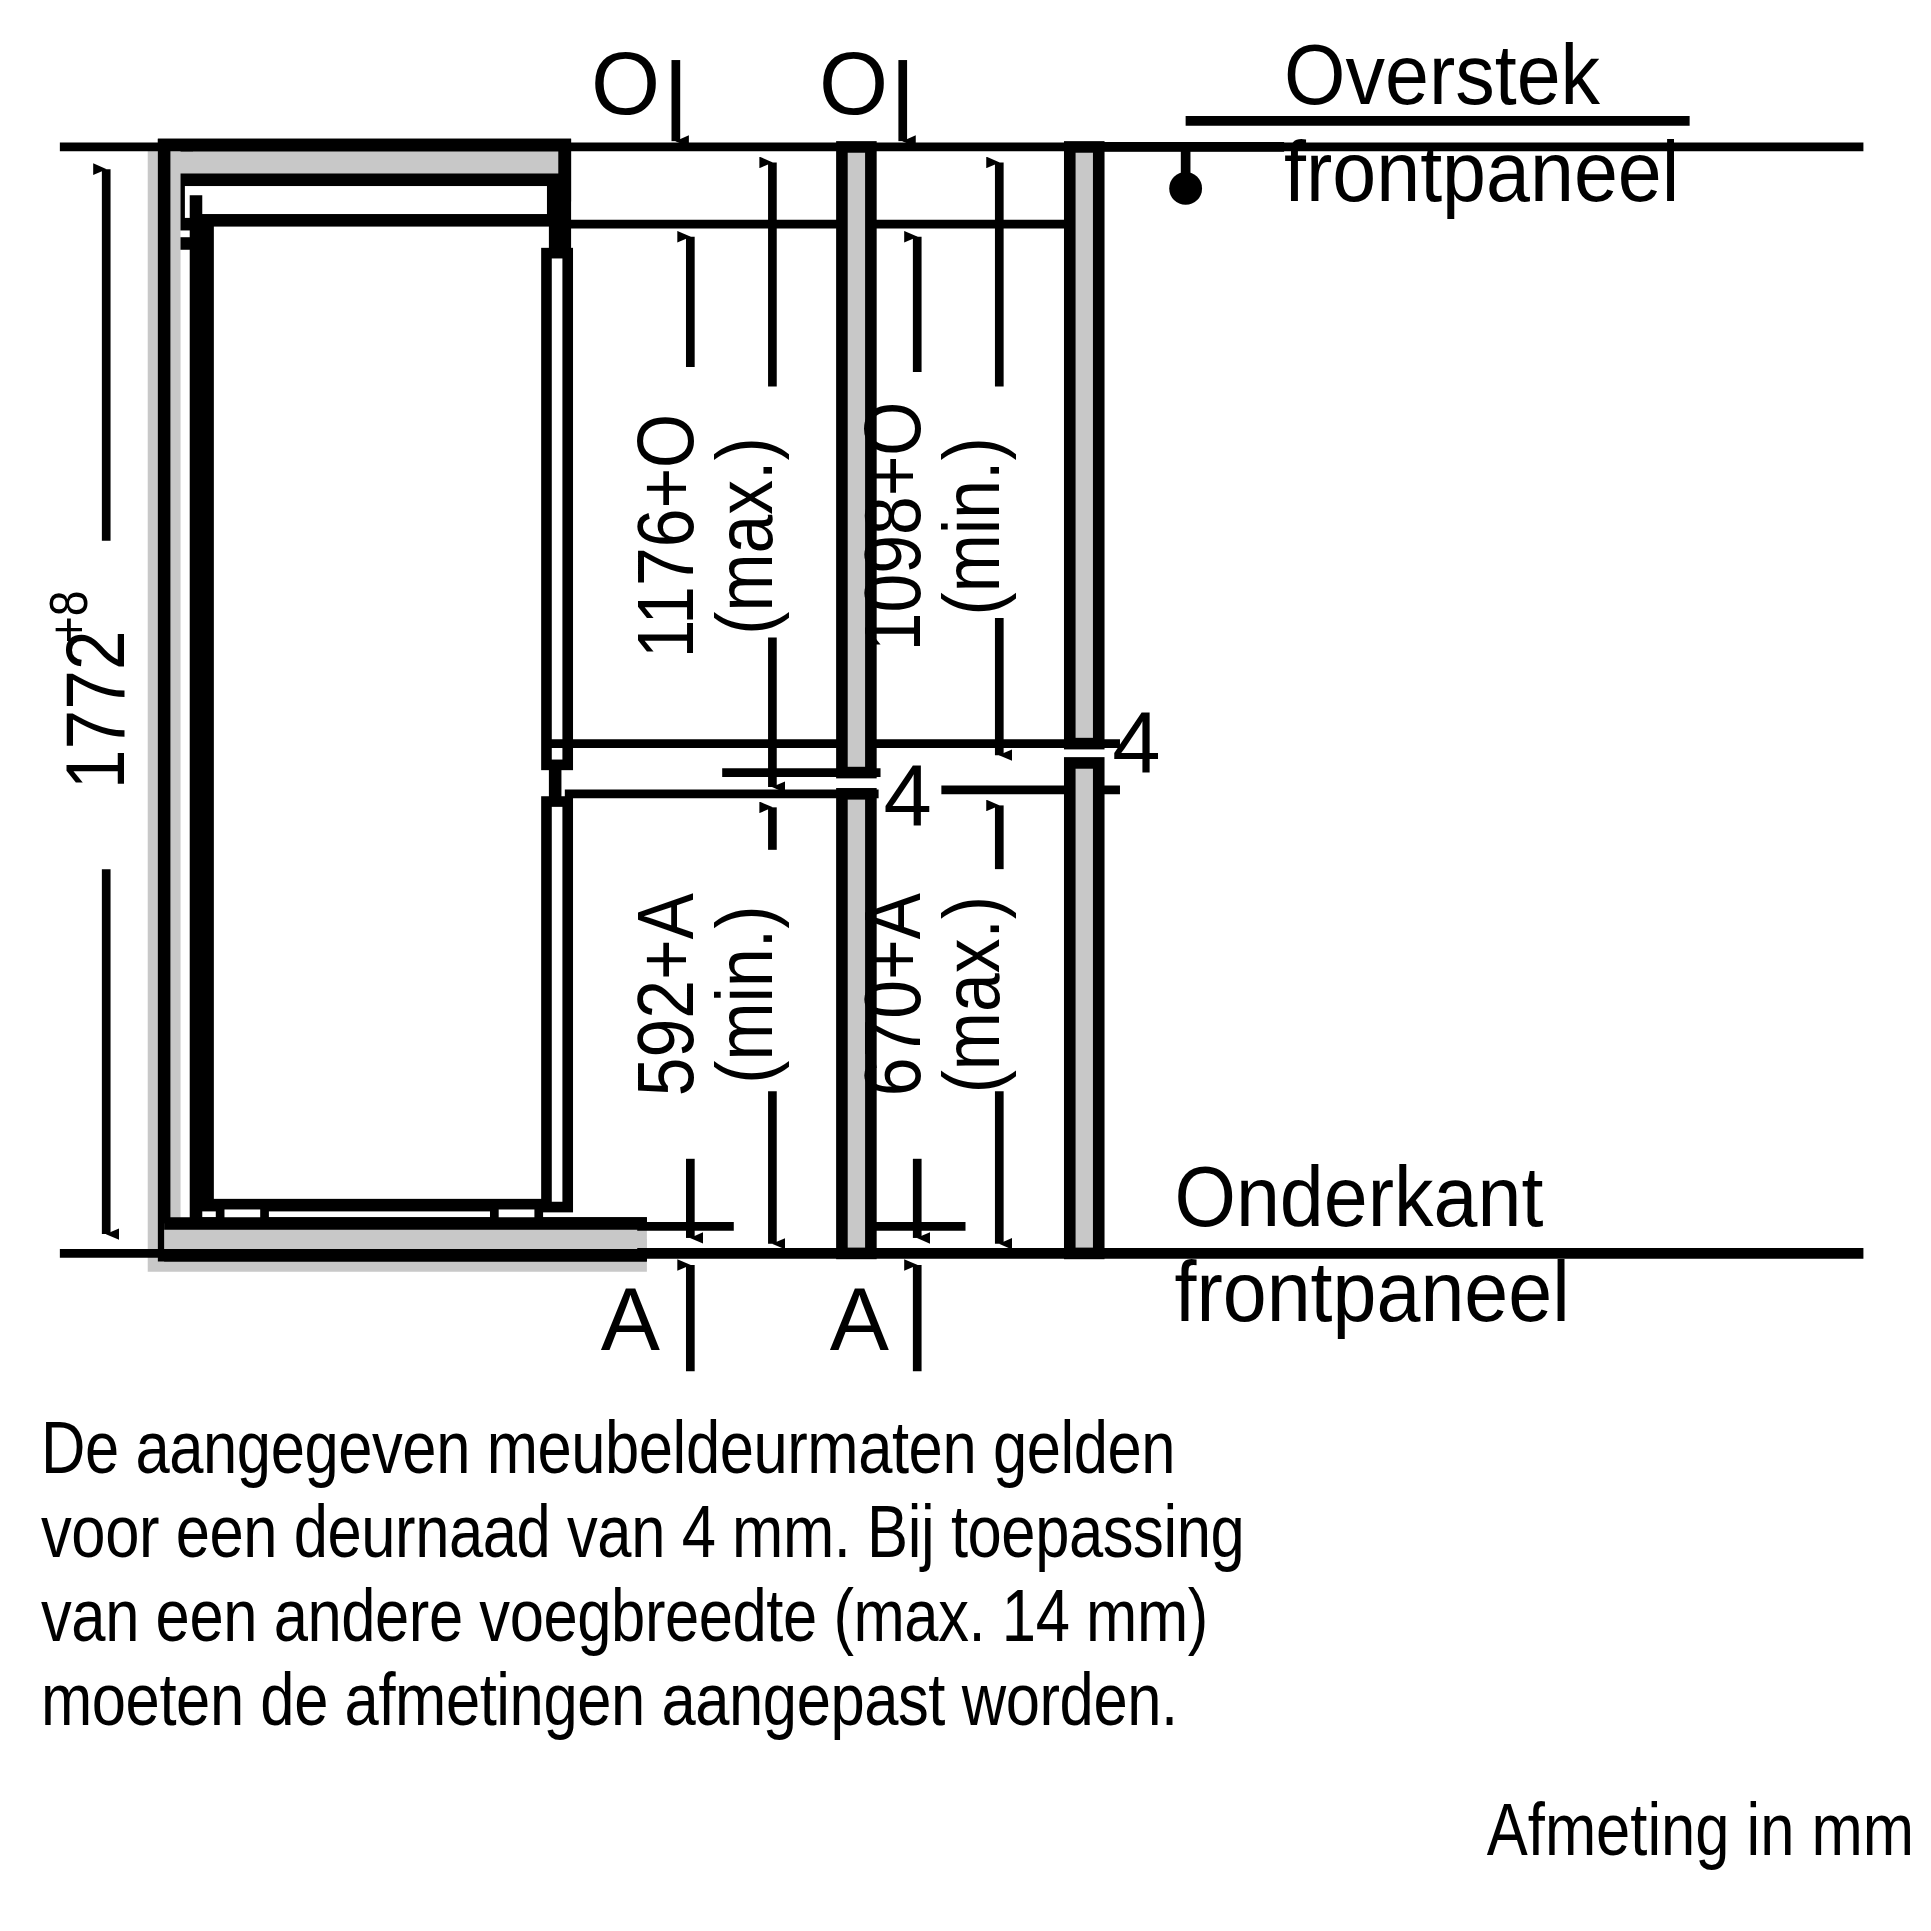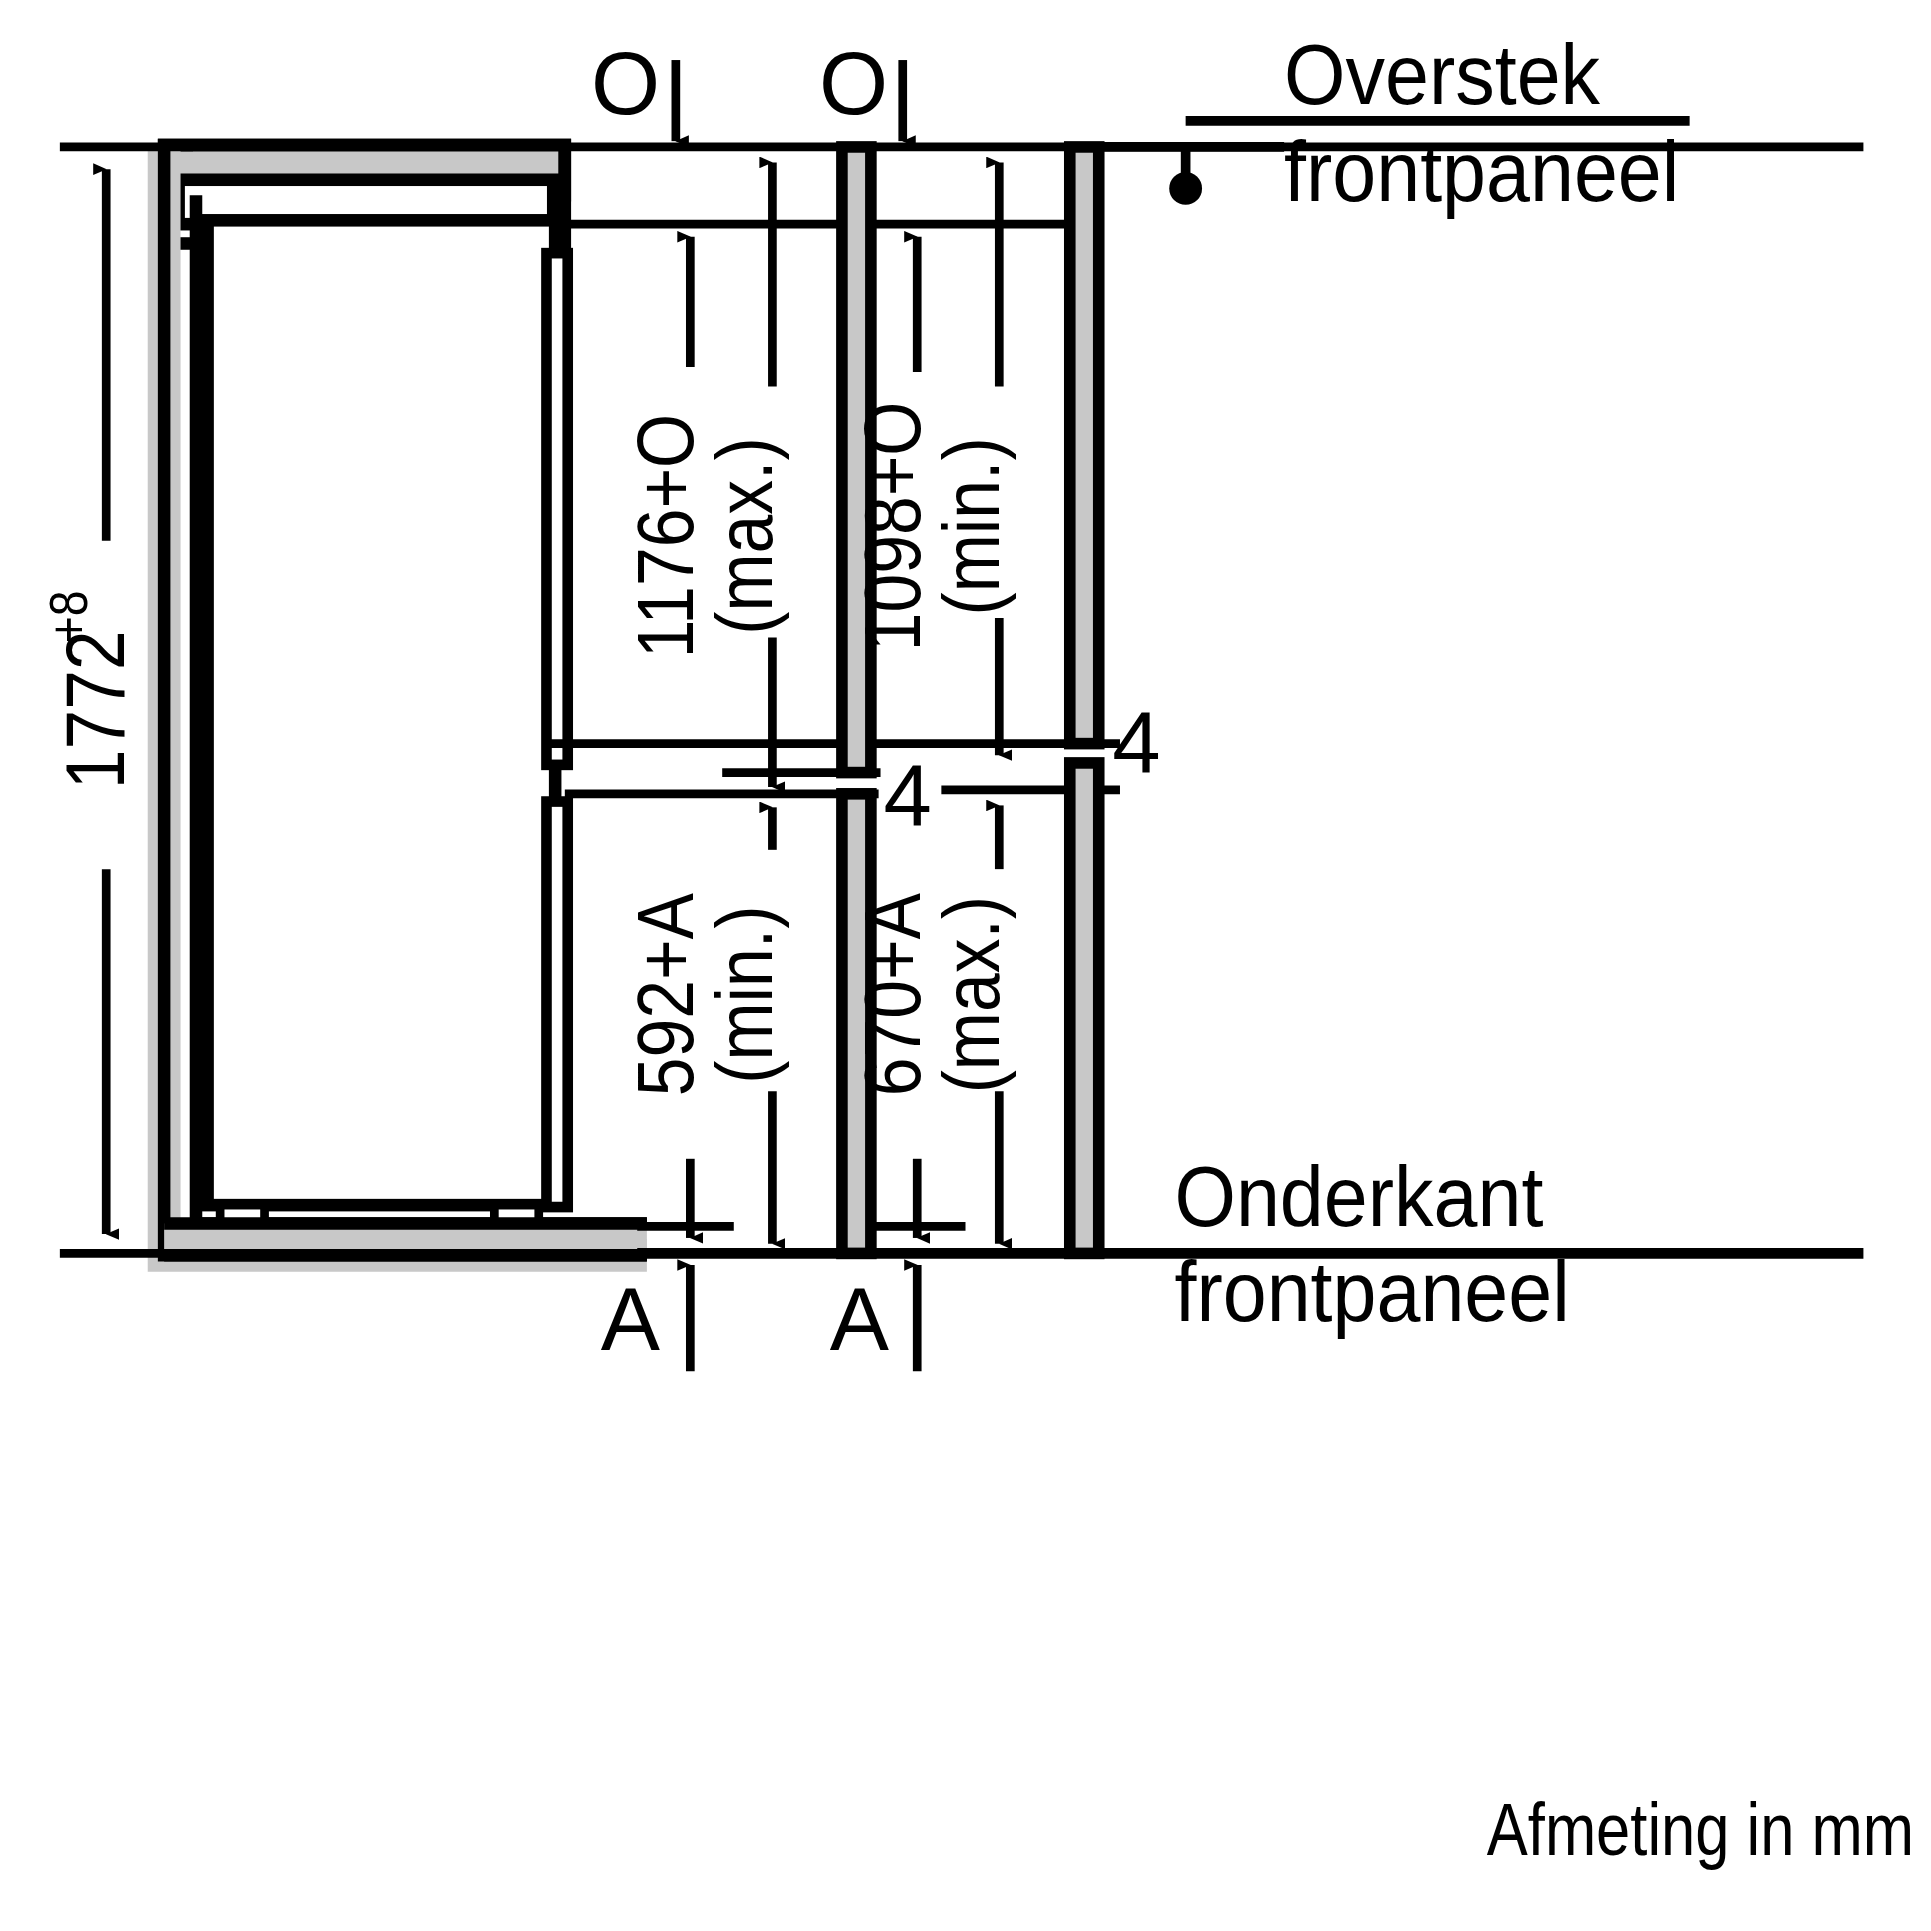--- a/index.html
+++ b/index.html
@@ -191,17 +191,23 @@
     <text class="dim-text" x="915" y="855" font-size="90">4</text>
     <text class="dim-text" x="1152" y="800" font-size="90">4</text>
 
     <text class="dim-text" x="1330" y="108" font-size="88" transform="scale(0.93,1) translate(100,0)">Overstek</text>
     <text class="dim-text" x="1330" y="208" font-size="88" transform="scale(0.93,1) translate(100,0)">frontpaneel</text>
 
     <text class="dim-text" x="1218" y="1270" font-size="88" transform="scale(0.93,1) translate(90,0)">Onderkant</text>
     <text class="dim-text" x="1218" y="1368" font-size="88" transform="scale(0.93,1) translate(90,0)">frontpaneel</text>
   </svg>
 
+  <div id="caption">
+    <p>De aangegeven meubeldeurmaten gelden</p>
+    <p>voor een deurnaad van 4 mm. Bij toepassing</p>
+    <p>van een andere voegbreedte (max. 14 mm)</p>
+    <p>moeten de afmetingen aangepast worden.</p>
+  </div>
 
   <div id="unit-note">Afmeting in mm</div>
 
 </div>
 
 
 </body></html>

